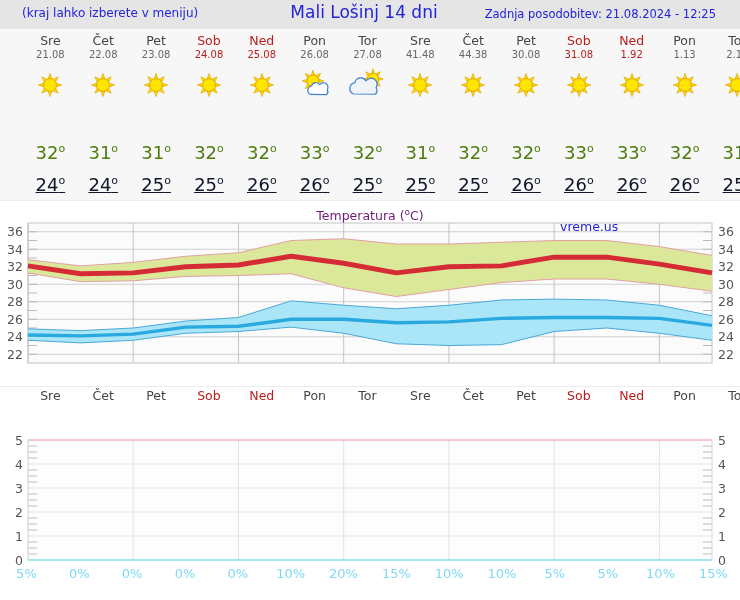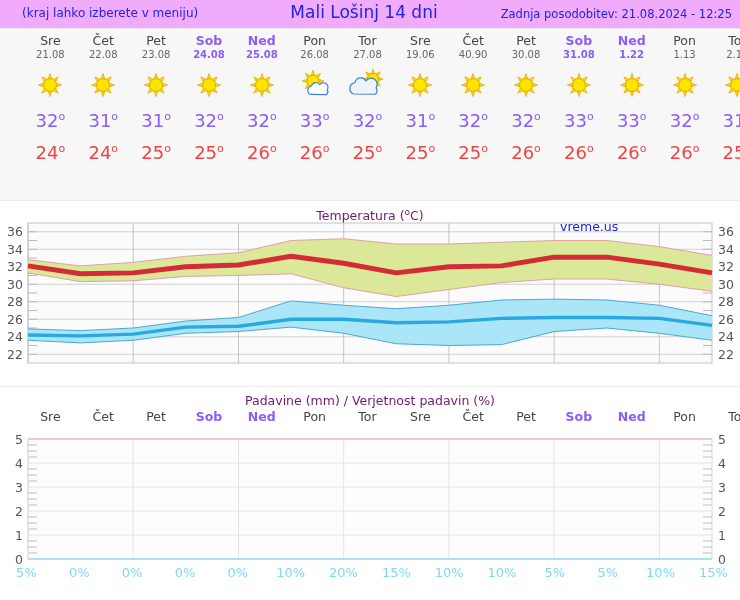--- a/index.html
+++ b/index.html
@@ -12,42 +12,42 @@
     height: 600px;
     font-family: "DejaVu Sans", sans-serif;
     overflow: hidden;
     position: relative;
   }
 
   
   .topbar {
     position: relative;
     height: 28px;
-    background: #f0abfc;
+    background: #e5e5e5;
     border-bottom: 1px solid #e8e8e8;
   }
   .menu-hint {
     position: absolute;
     left: 22px;
     top: 6px;
     font-size: 12px;
     color: #2323dd;
   }
   .place-title {
     position: absolute;
     left: 0;
     right: 12px;
     top: 2px;
     text-align: center;
     font-size: 17px;
     color: #2323dd;
   }
   .updated {
     position: absolute;
-    right: 8px;
+    right: 24px;
     top: 7px;
     font-size: 11.5px;
     color: #2323dd;
   }
 
   
   .daystrip {
     background: #f7f7f7;
     border-bottom: 1px solid #ededed;
     padding-top: 4px;
@@ -69,39 +69,41 @@
     color: #444444;
     line-height: 15px;
   }
   .ddate {
     font-size: 10px;
     color: #666666;
     line-height: 14px;
   }
   .dcell.weekend .dname,
   .dcell.weekend .ddate {
-    color: #8b5cf6;
-    font-weight: bold;
+    color: #b91c1c;
+    font-weight: normal;
   }
   .irow { margin-top: 6px; }
   .icowrap {
     height: 34px;
     display: flex;
     align-items: center;
     justify-content: center;
   }
   .tmax {
     font-size: 18px;
-    color: #8b5cf6;
+    color: #4d7c0f;
     line-height: 30px;
+    margin-top: 32px;
   }
   .tmin {
     font-size: 18px;
-    color: #ef4444;
+    color: #0f172a;
     line-height: 26px;
+    text-decoration: underline;
   }
   .deg { font-size: 11px; vertical-align: super; }
 
   
   .panel { position: relative; background: #ffffff; }
   .chart-title {
     text-align: center;
     font-size: 12.5px;
     color: #701a75;
     padding-top: 6px;
@@ -182,37 +184,37 @@
       <div class="dcell">
         <div class="dname">Pon</div>
         <div class="ddate">26.08</div>
       </div>
       <div class="dcell">
         <div class="dname">Tor</div>
         <div class="ddate">27.08</div>
       </div>
       <div class="dcell">
         <div class="dname">Sre</div>
-        <div class="ddate">19.06</div>
+        <div class="ddate">41.48</div>
       </div>
       <div class="dcell">
         <div class="dname">Čet</div>
-        <div class="ddate">40.90</div>
+        <div class="ddate">44.38</div>
       </div>
       <div class="dcell">
         <div class="dname">Pet</div>
         <div class="ddate">30.08</div>
       </div>
       <div class="dcell weekend">
         <div class="dname">Sob</div>
         <div class="ddate">31.08</div>
       </div>
       <div class="dcell weekend">
         <div class="dname">Ned</div>
-        <div class="ddate">1.22</div>
+        <div class="ddate">1.92</div>
       </div>
       <div class="dcell">
         <div class="dname">Pon</div>
         <div class="ddate">1.13</div>
       </div>
       <div class="dcell">
         <div class="dname">Tor</div>
         <div class="ddate">2.11</div>
       </div>
     </div>
@@ -572,21 +574,20 @@
       <path d="M28,139.25 L80.61538461538461,141.875 L133.23076923076923,139.25 L185.84615384615387,132.25 L238.46153846153848,130.5 L291.0769230769231,126.12499999999999 L343.69230769230774,132.25 L396.30769230769226,142.75 L448.92307692307696,144.5 L501.53846153846155,143.625 L554.1538461538462,130.5 L606.7692307692307,127 L659.3846153846155,132.25 L712,139.25 " fill="none" stroke="#4aa8d8" stroke-width="1"></path>
       <path d="M28,64.87499999999999 L80.61538461538461,72.75 L133.23076923076923,71.875 L185.84615384615387,65.75 L238.46153846153848,63.99999999999997 L291.0769230769231,55.24999999999997 L343.69230769230774,62.250000000000014 L396.30769230769226,71.875 L448.92307692307696,65.75 L501.53846153846155,64.87499999999999 L554.1538461538462,56.124999999999986 L606.7692307692307,56.124999999999986 L659.3846153846155,63.12500000000003 L712,71.875 " fill="none" stroke="#d42b35" stroke-width="5" stroke-linejoin="round"></path>
       <path d="M28,134 L80.61538461538461,134.875 L133.23076923076923,133.125 L185.84615384615387,126.12499999999999 L238.46153846153848,125.25 L291.0769230769231,118.25 L343.69230769230774,118.25 L396.30769230769226,121.74999999999999 L448.92307692307696,120.875 L501.53846153846155,117.37499999999999 L554.1538461538462,116.5 L606.7692307692307,116.5 L659.3846153846155,117.37499999999999 L712,124.375 " fill="none" stroke="#29a9e0" stroke-width="3.4" stroke-linejoin="round"></path>
       <text x="560" y="30" class="watermark">vreme.us</text>
     </svg>
 </div>
 
 <div class="sep-line"></div>
 
 <div class="panel" id="prec-panel">
-  <div class="chart-title">Padavine (mm) / Verjetnost padavin (%)</div>
   <div class="prec-days drow" id="row-prec-days">
       <div class="dcell">
         <div class="dname">Sre</div>
       </div>
       <div class="dcell">
         <div class="dname">Čet</div>
       </div>
       <div class="dcell">
         <div class="dname">Pet</div>
       </div>

